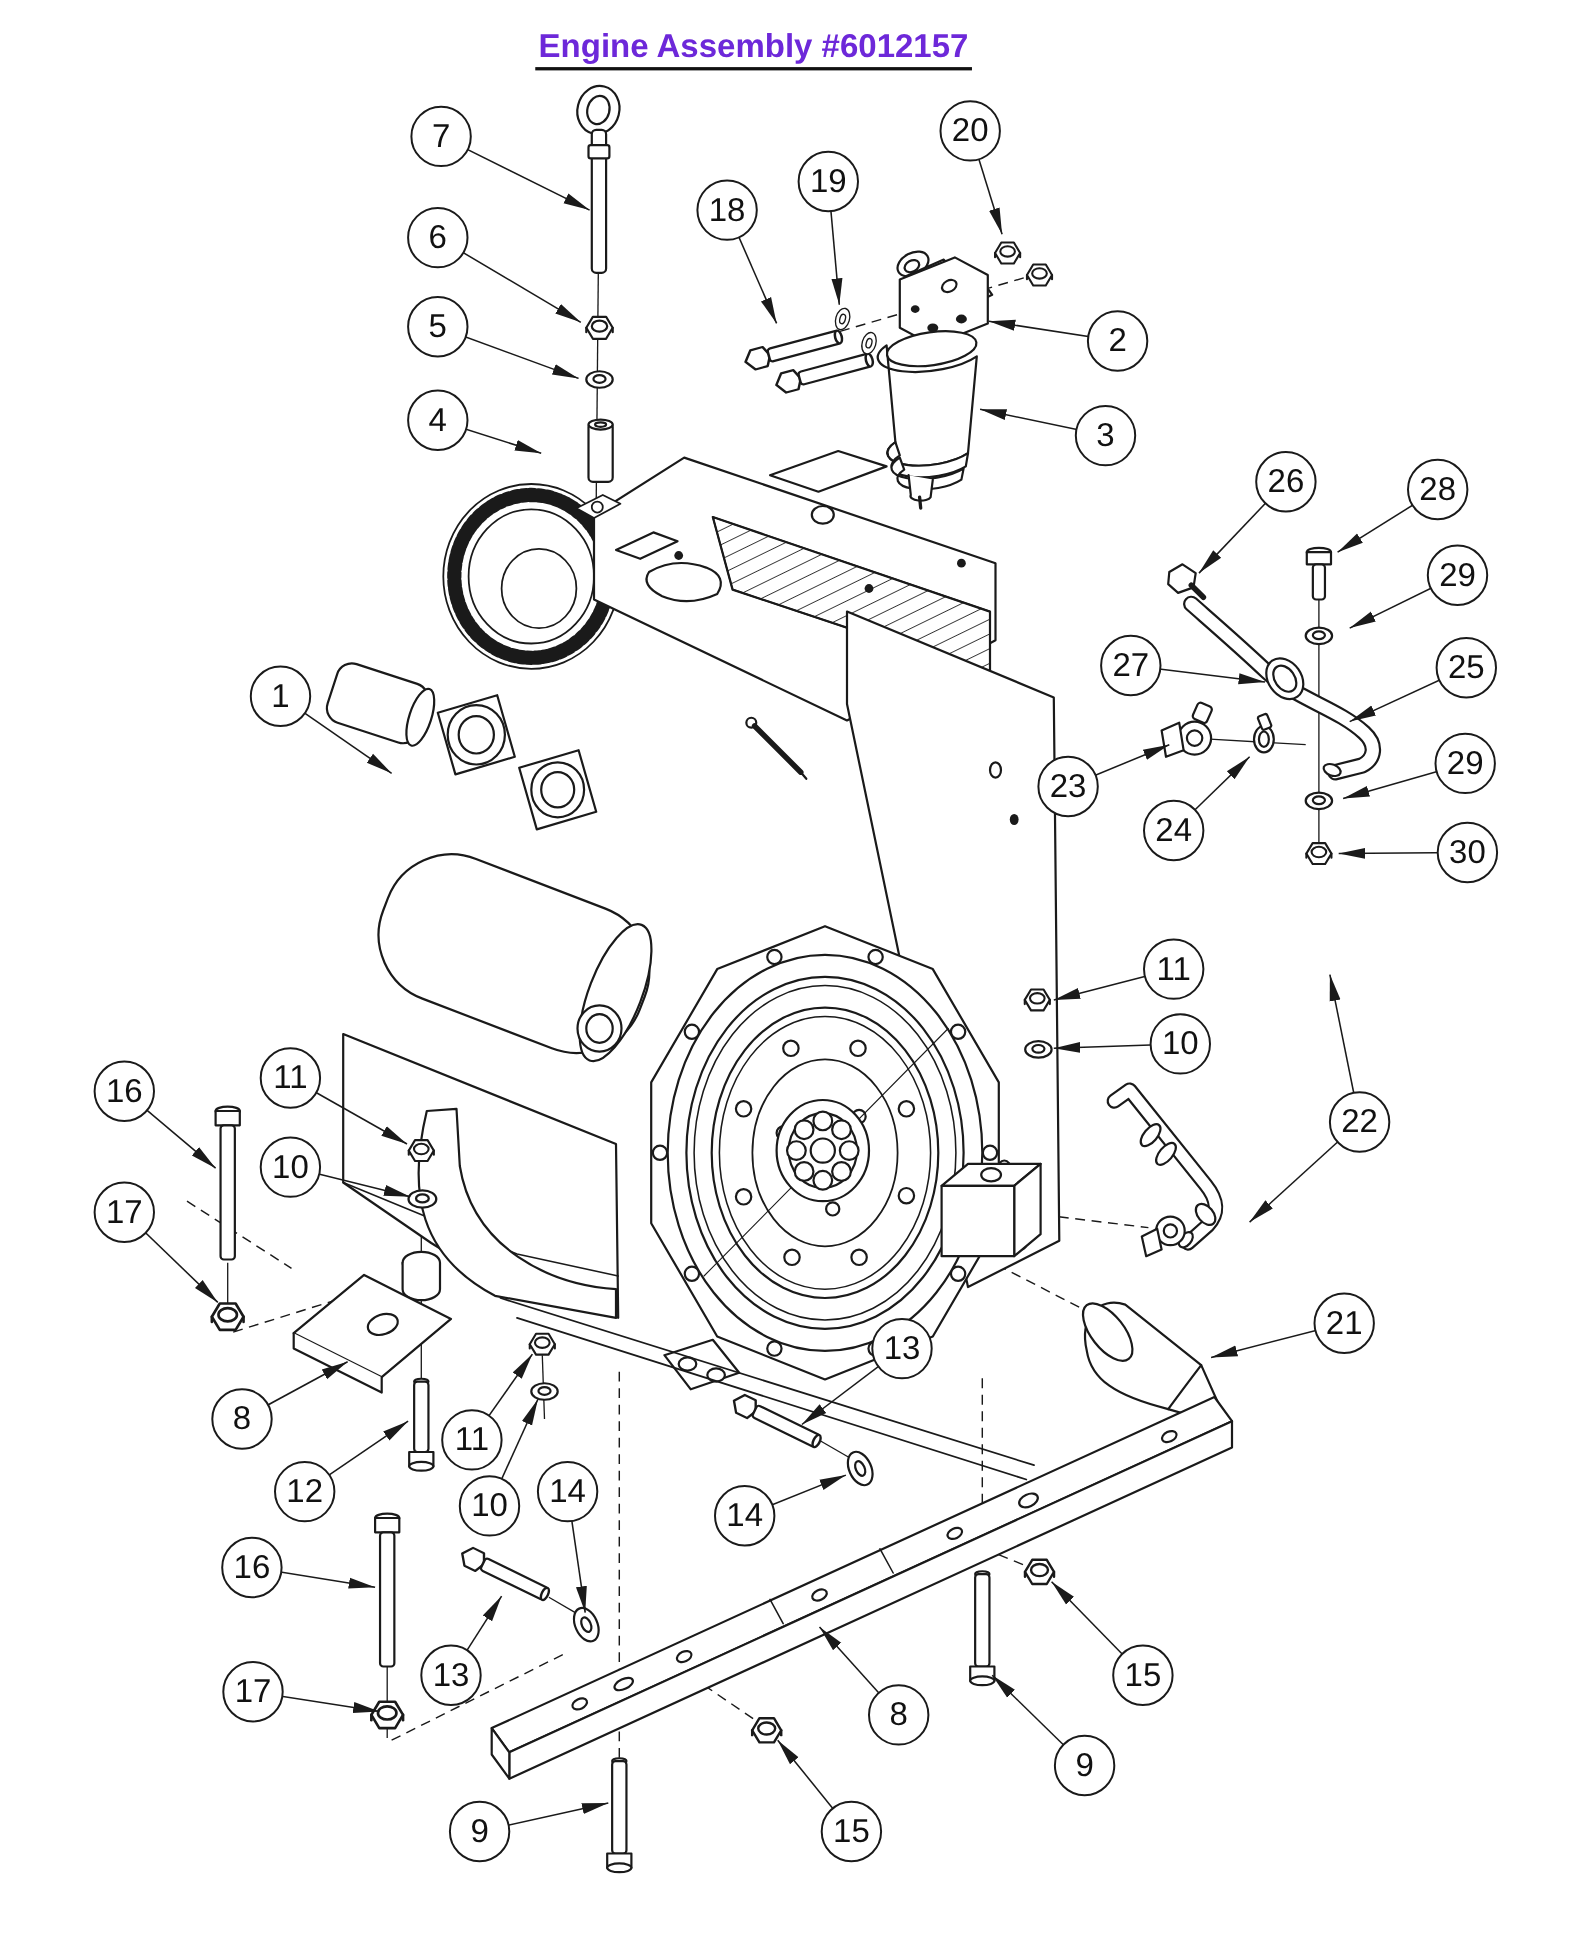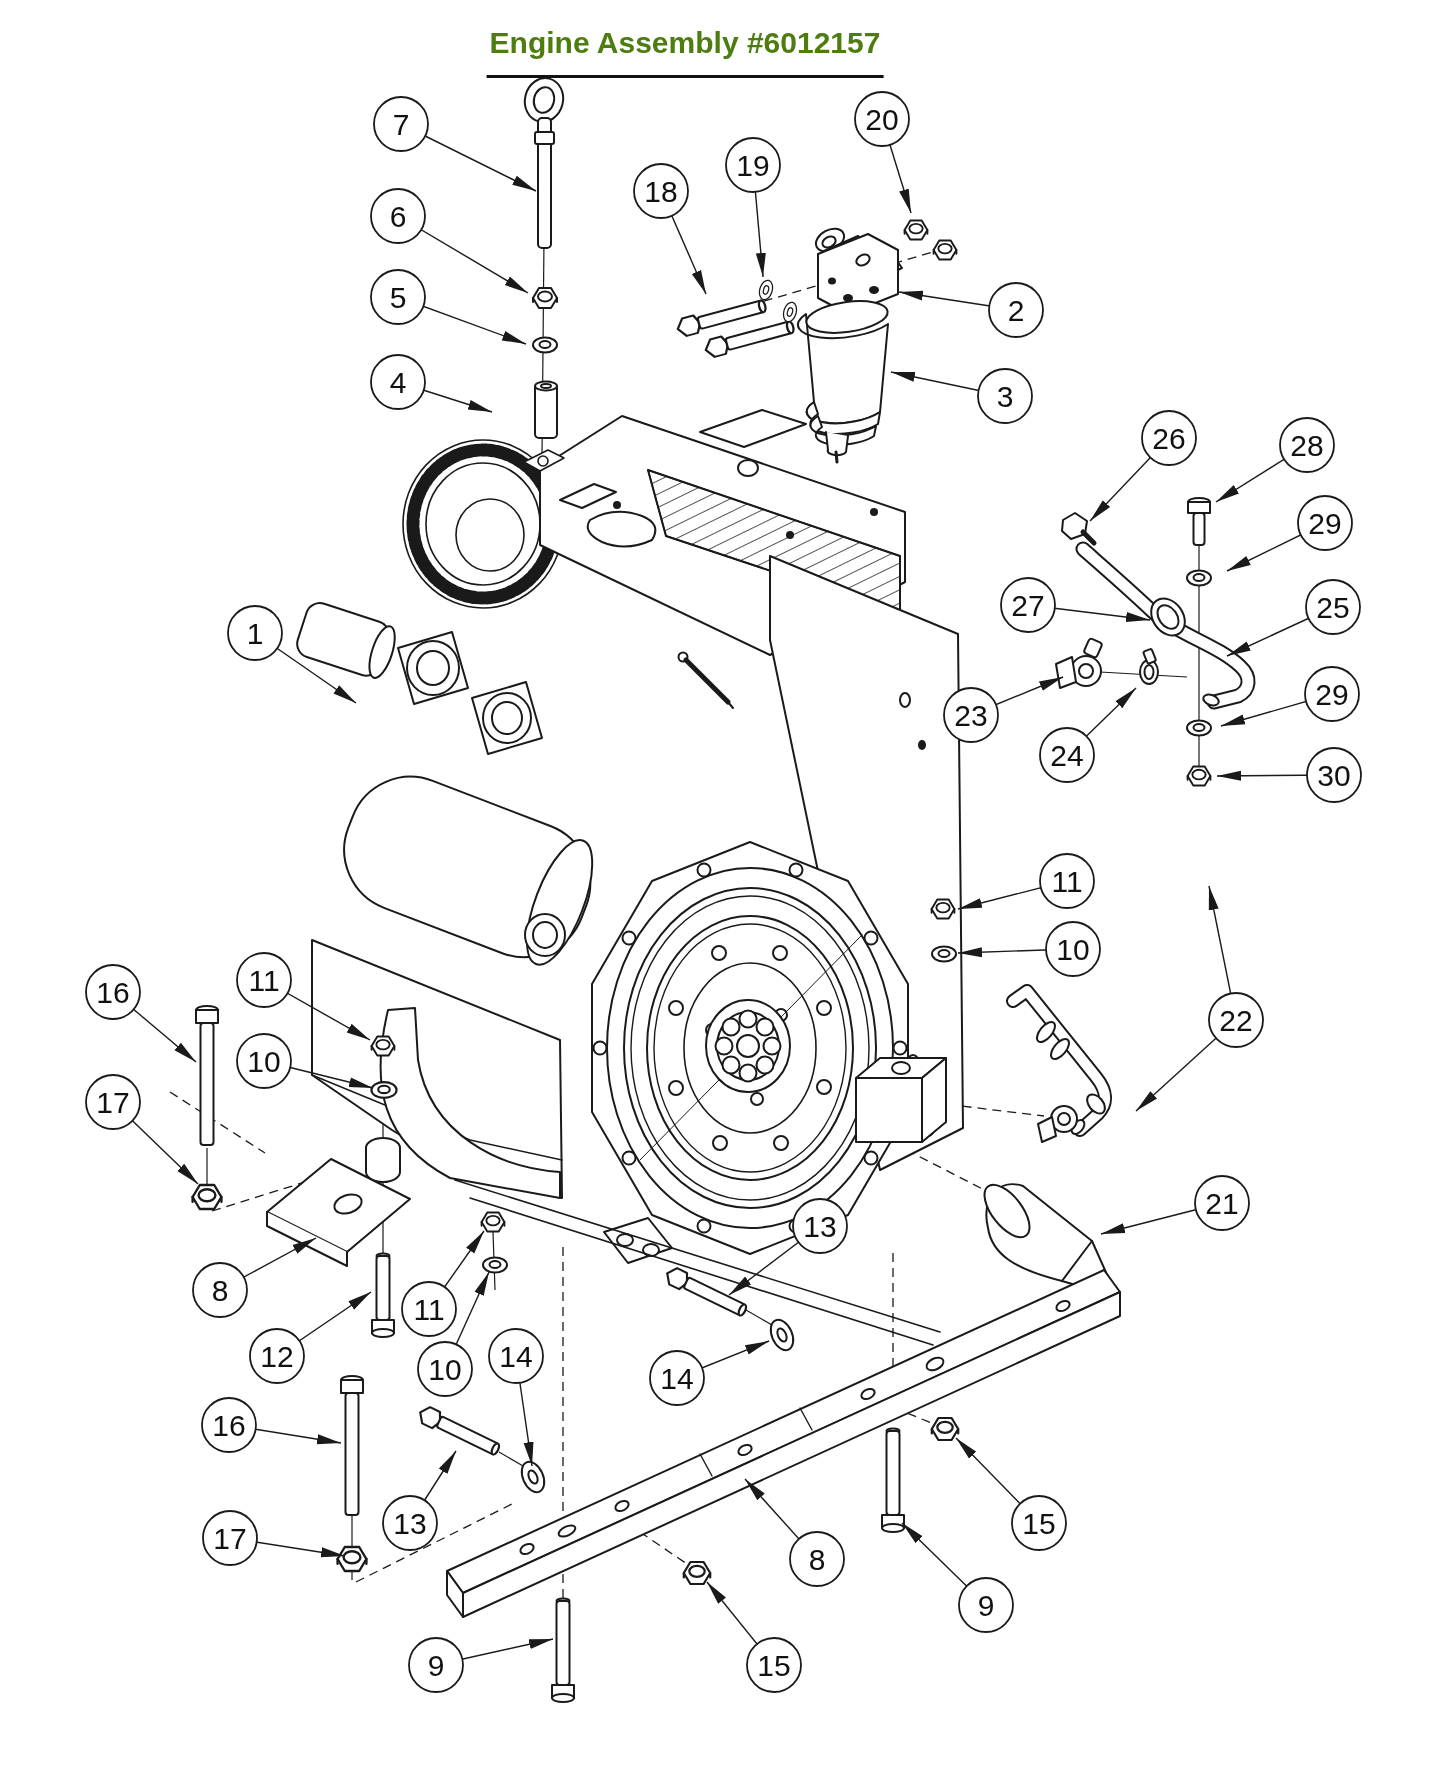--- a/index.html
+++ b/index.html
@@ -1,20 +1,20 @@
 <!DOCTYPE html>
 <html><head>
 <meta charset="utf-8">
 <style>
   html,body{margin:0;padding:0;background:#fff;}
   #stage{position:relative;width:1445px;height:1767px;background:#fff;overflow:hidden;
          font-family:"Liberation Sans",sans-serif;}
   #title{position:absolute;top:26px;left:685px;transform:translateX(-50%);
-         font-size:30px;font-weight:bold;color:#4d7c0f;white-space:nowrap;
-         border-bottom:3px solid #111;padding:0 3px 15px 3px;z-index:5;}
+         font-size:30px;font-weight:bold;color:#6d28d9;white-space:nowrap;
+         border-bottom:3px solid #111;padding:0 3px 1px 3px;z-index:5;}
   svg{position:absolute;top:0;left:0;}
   .ld{stroke:#1a1a1a;stroke-width:1.4;fill:none;}
   .dsh{stroke:#1a1a1a;stroke-width:1.3;fill:none;stroke-dasharray:9 6;}
   .ax{stroke:#1a1a1a;stroke-width:1.2;fill:none;}
   .balloon circle{fill:#fff;stroke:#1a1a1a;stroke-width:1.8;}
   .balloon text{font:30px "Liberation Sans",sans-serif;fill:#111;stroke:none;
                 text-anchor:middle;dominant-baseline:central;}
   .dot{fill:#1a1a1a;stroke:none;}
 </style>
 </head>

